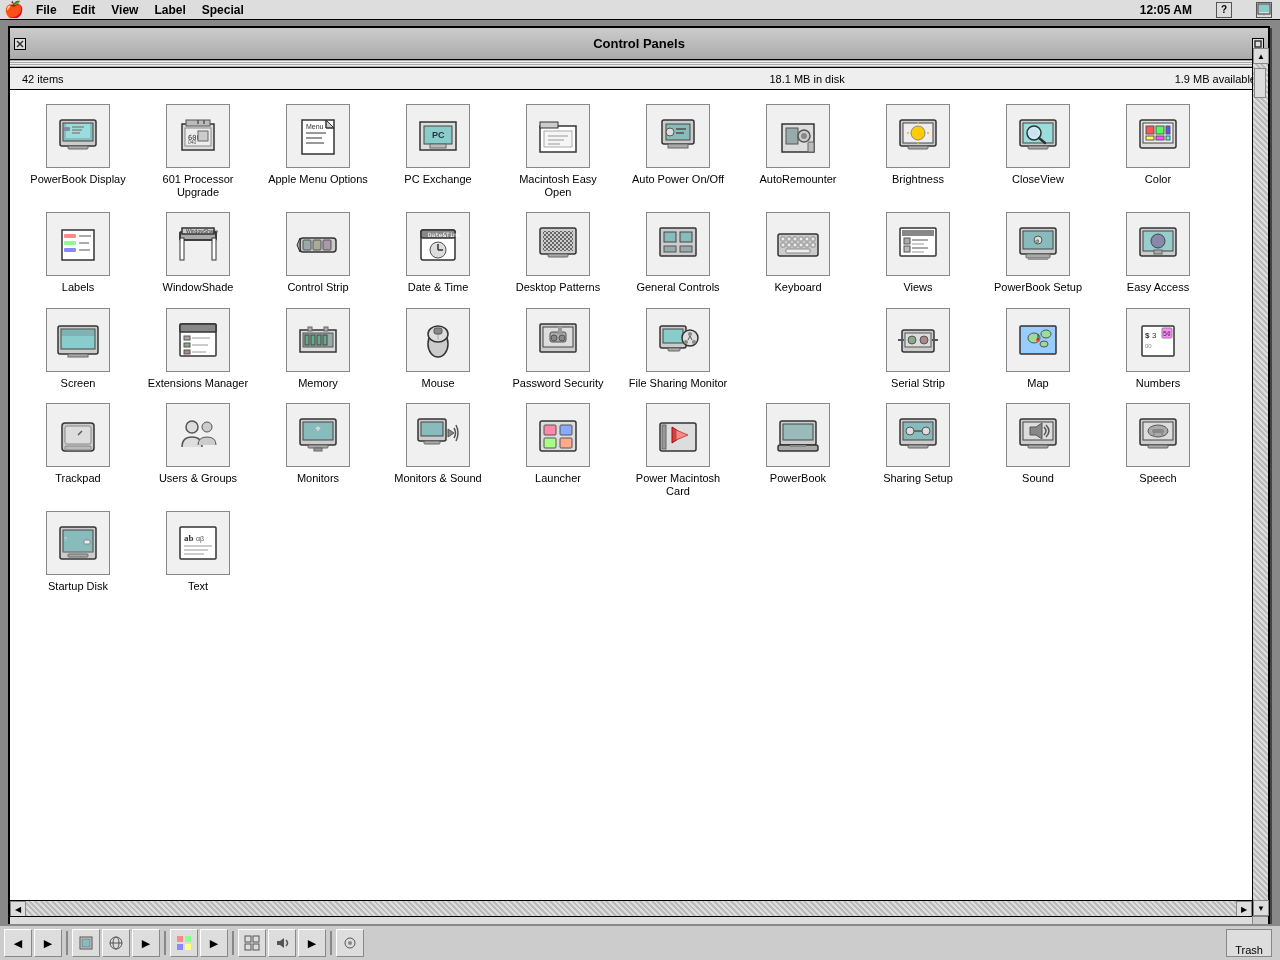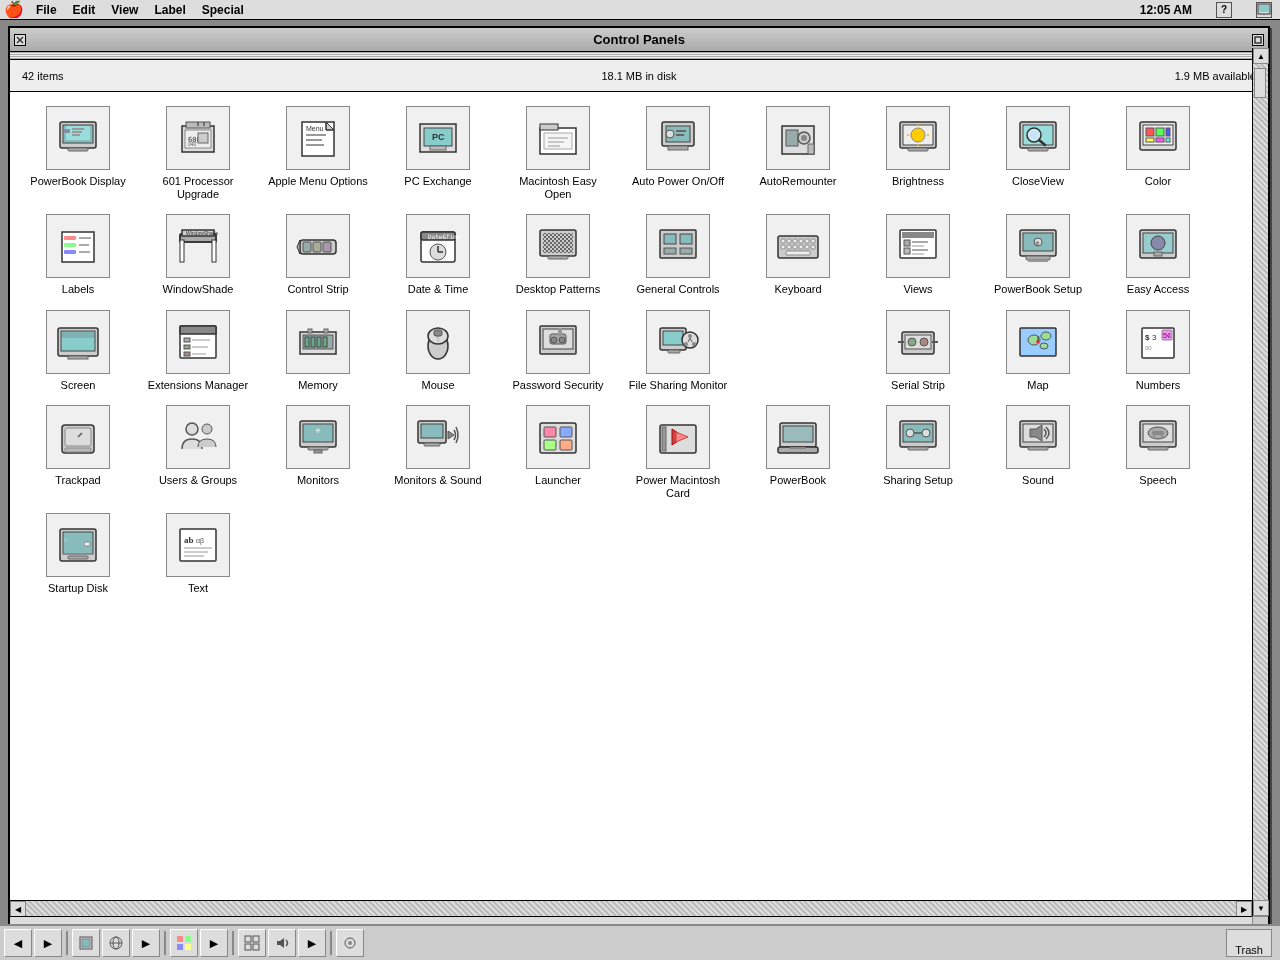--- a/index.html
+++ b/index.html
@@ -67,21 +67,21 @@
       left: 8px;
       width: 1262px;
       height: 912px;
       background: #ffffff;
       border: 2px solid #000000;
       box-shadow: 2px 2px 0 #444;
     }
 
     
     .titlebar {
-      height: 24px;
+      height: 32px;
       background: linear-gradient(to bottom, #cccccc, #aaaaaa);
       border-bottom: 1px solid #000;
       display: flex;
       align-items: center;
       padding: 0 4px;
       position: relative;
     }
     .titlebar-btn {
       width: 12px;
       height: 12px;
@@ -121,30 +121,30 @@
       background: repeating-linear-gradient(
         to bottom,
         #aaa 0px, #aaa 1px,
         #eee 1px, #eee 2px
       );
       border-bottom: 1px solid #000;
     }
 
     
     .statusbar {
-      height: 32px;
+      height: 22px;
       background: #eeeeee;
       border-bottom: 1px solid #000;
       display: flex;
       align-items: center;
       padding: 0 12px;
       font-size: 11px;
     }
     .statusbar-items { flex: 1; }
-    .statusbar-disk { flex: 1; text-align: center; }
+    .statusbar-disk { flex: 1; text-align: right; }
     .statusbar-avail { flex: 1; text-align: right; }
 
     
     .content {
       height: calc(100% - 20px - 8px - 22px - 20px - 20px);
       overflow-y: auto;
       overflow-x: hidden;
       padding: 8px 8px 8px 8px;
       display: flex;
       flex-wrap: wrap;

